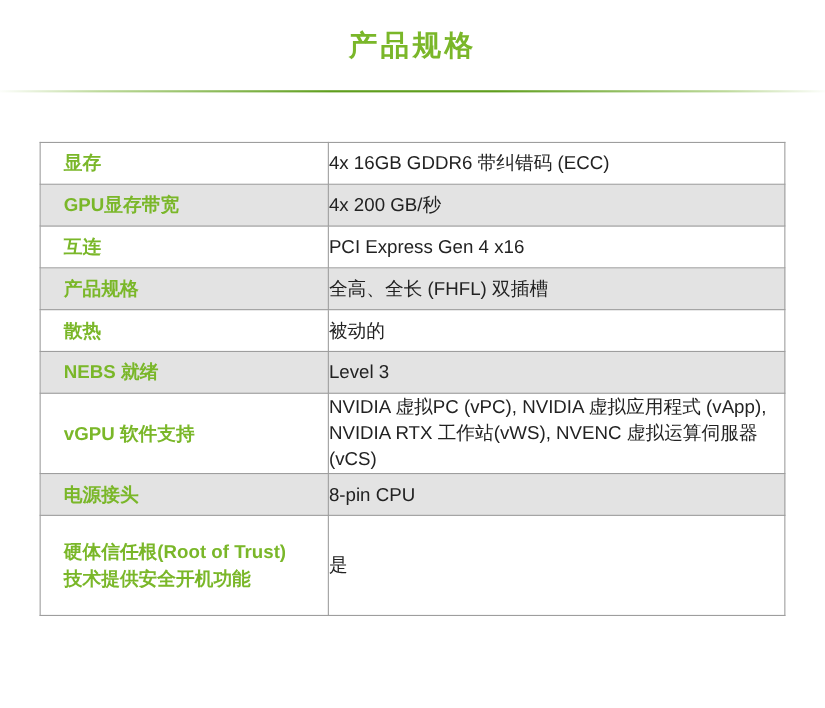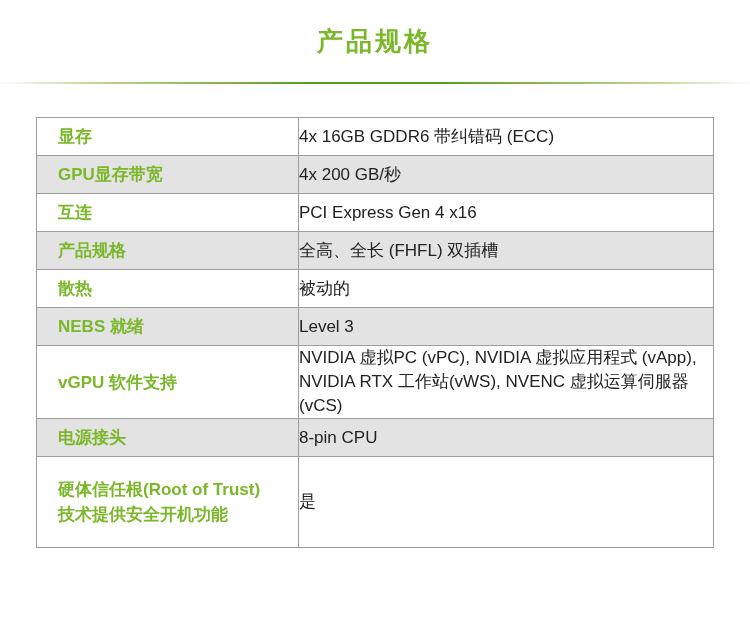--- a/index.html
+++ b/index.html
@@ -23,21 +23,21 @@
     margin-top: 20px;
     background: linear-gradient(90deg,
       rgba(122,183,41,0.02) 0%,
       rgba(110,172,35,0.45) 12%,
       #5f9e1d 40%,
       #5f9e1d 60%,
       rgba(110,172,35,0.45) 88%,
       rgba(122,183,41,0.02) 100%);
   }
   table.spec-table {
-    margin: 33px 0 0 36px;
+    margin: 45px 0 0 36px;
     width: 678px;
     border-collapse: collapse;
     table-layout: fixed;
   }
   .spec-table td {
     border: 1px solid #9e9e9e;
     vertical-align: middle;
     font-size: 17px;
   }
   .spec-table tr { height: 38px; }

